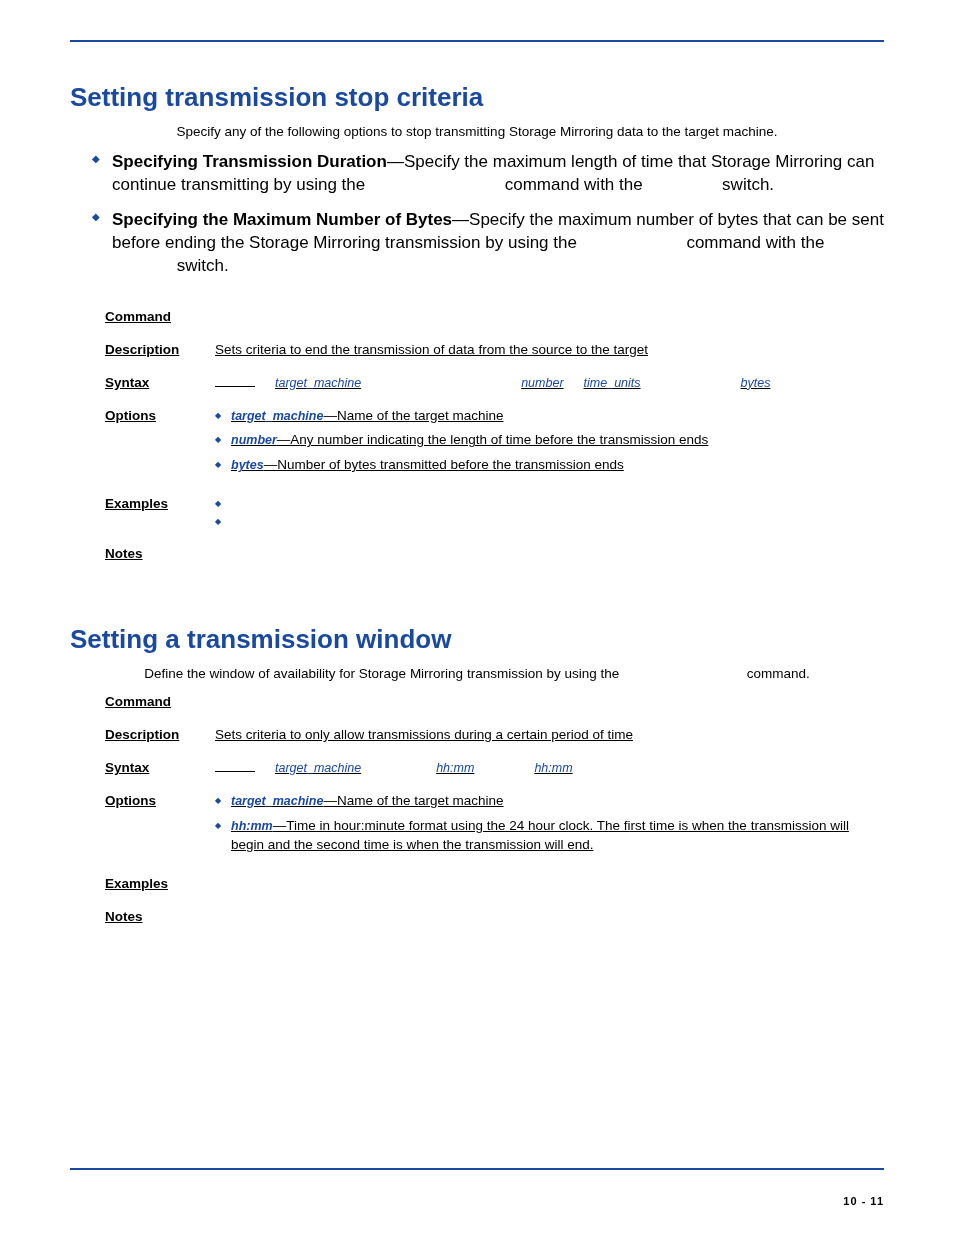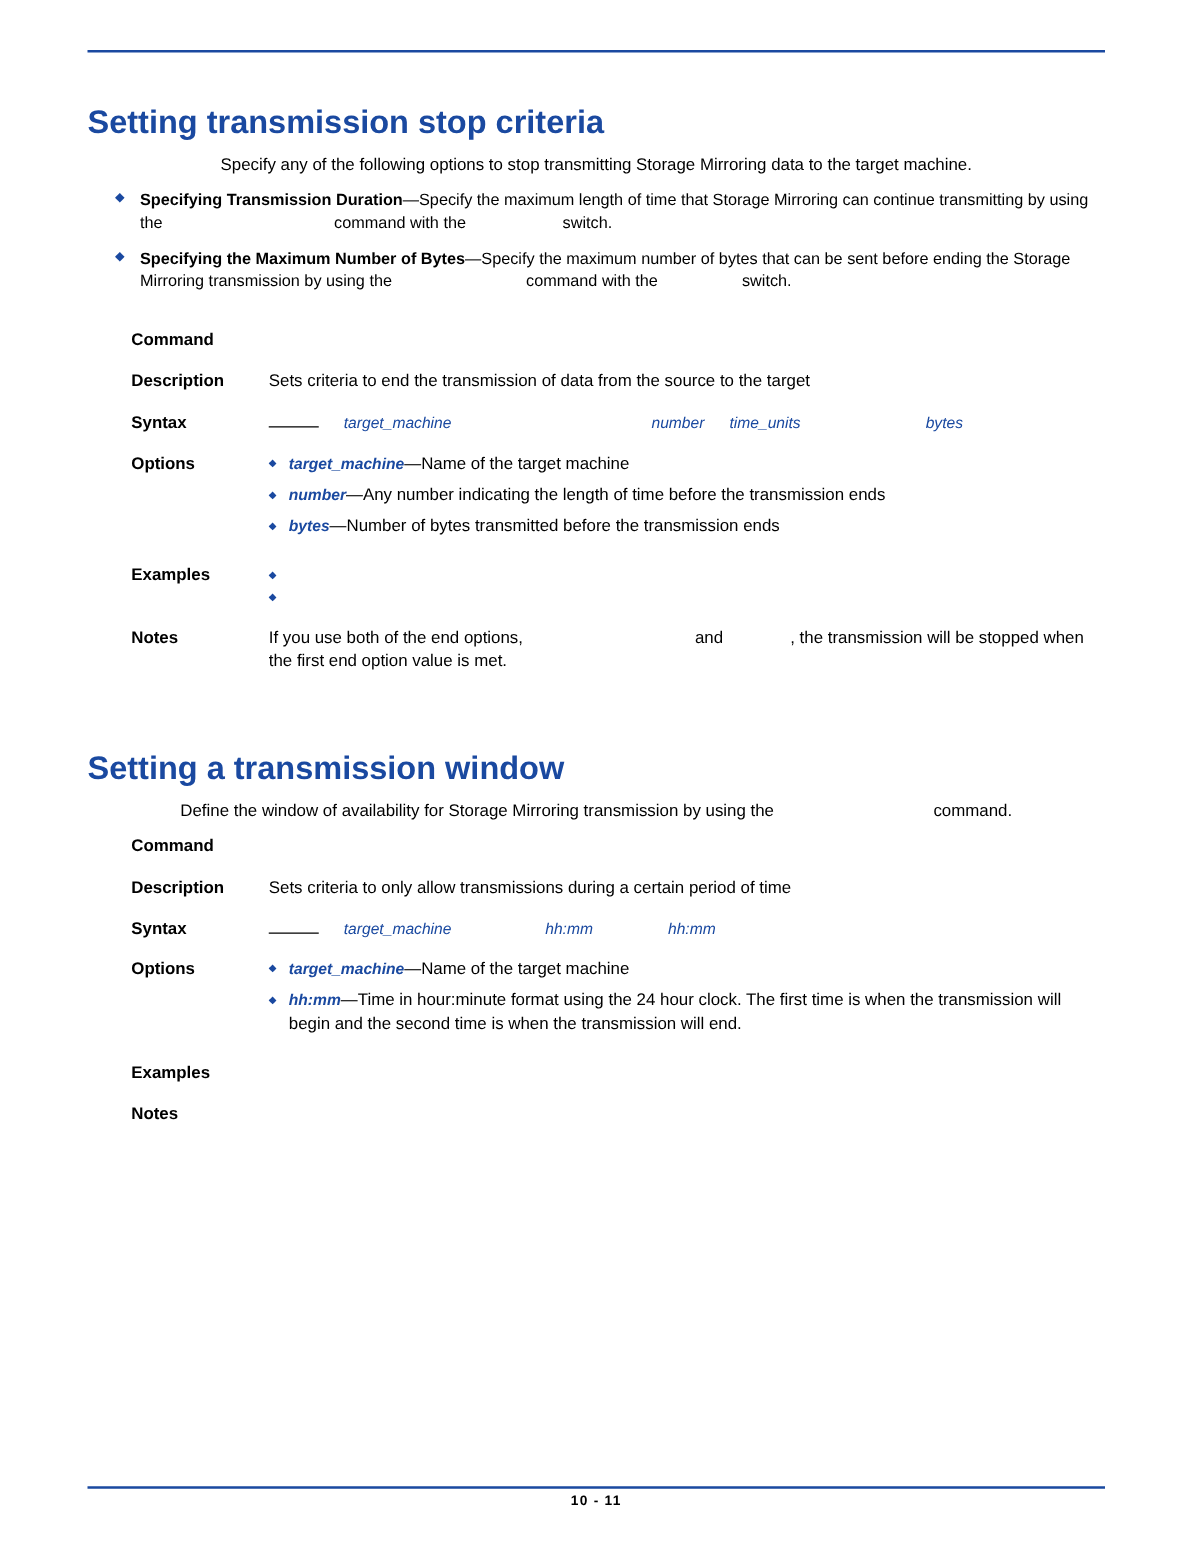--- a/index.html
+++ b/index.html
@@ -29,21 +29,21 @@
   .body-text {
     font-size: 13.5px;
     line-height: 1.35;
     margin: 0 0 10px 0;
     text-align: center;
   }
   .outer-list {
     list-style: none;
     padding: 0;
     margin: 0 0 30px 22px;
-    font-size: 13px;
+    font-size: 17px;
     line-height: 1.35;
   }
   .outer-list > li {
     position: relative;
     padding-left: 20px;
     margin-bottom: 12px;
   }
   .outer-list > li::before {
     content: "◆";
     position: absolute;
@@ -53,20 +53,21 @@
     font-size: 10px;
   }
   .ref-table {
     margin: 10px 0 30px 35px;
     font-size: 13.5px;
     line-height: 1.4;
   }
   .ref-row {
     display: flex;
     margin-bottom: 14px;
+    text-decoration: underline;
   }
   .ref-label {
     flex: 0 0 110px;
     font-weight: bold;
   }
   .ref-value {
     flex: 1;
   }
   .param {
     color: #1a49a0;
@@ -127,22 +128,22 @@
     top: 3px;
     color: #1a49a0;
     font-size: 8px;
   }
   .footer {
     position: absolute;
     bottom: 28px;
     left: 70px;
     right: 70px;
     border-top: 2px solid #1a49a0;
-    text-align: center;
-    padding-top: 4px;
+    text-align: right;
+    padding-top: 25px;
     font-size: 11px;
     font-weight: bold;
     letter-spacing: 1px;
   }
   .section-gap {
     height: 30px;
   }
 </style>
 </head>
 <body>
@@ -191,23 +192,20 @@
       <div class="ref-label">Examples</div>
       <div class="ref-value">
         <ul class="bullet-only">
           <li></li>
           <li></li>
         </ul>
       </div>
     </div>
     <div class="ref-row">
       <div class="ref-label">Notes</div>
-      <div class="ref-value">
-        <span>If you use both of the end options, </span><span class="gap" style="width:130px;display:inline-block"></span><span> and </span><span class="gap" style="width:50px;display:inline-block"></span><span>, the transmission will be stopped when the first end option value is met.</span>
-      </div>
     </div>
   </div>
 
   <div class="section-gap"></div>
 
   <h2>Setting a transmission window</h2>
   <p class="body-text">
     <span>Define the window of availability for Storage Mirroring transmission by using the </span><span class="gap" style="width:120px;display:inline-block"></span><span> command.</span>
   </p>
 

